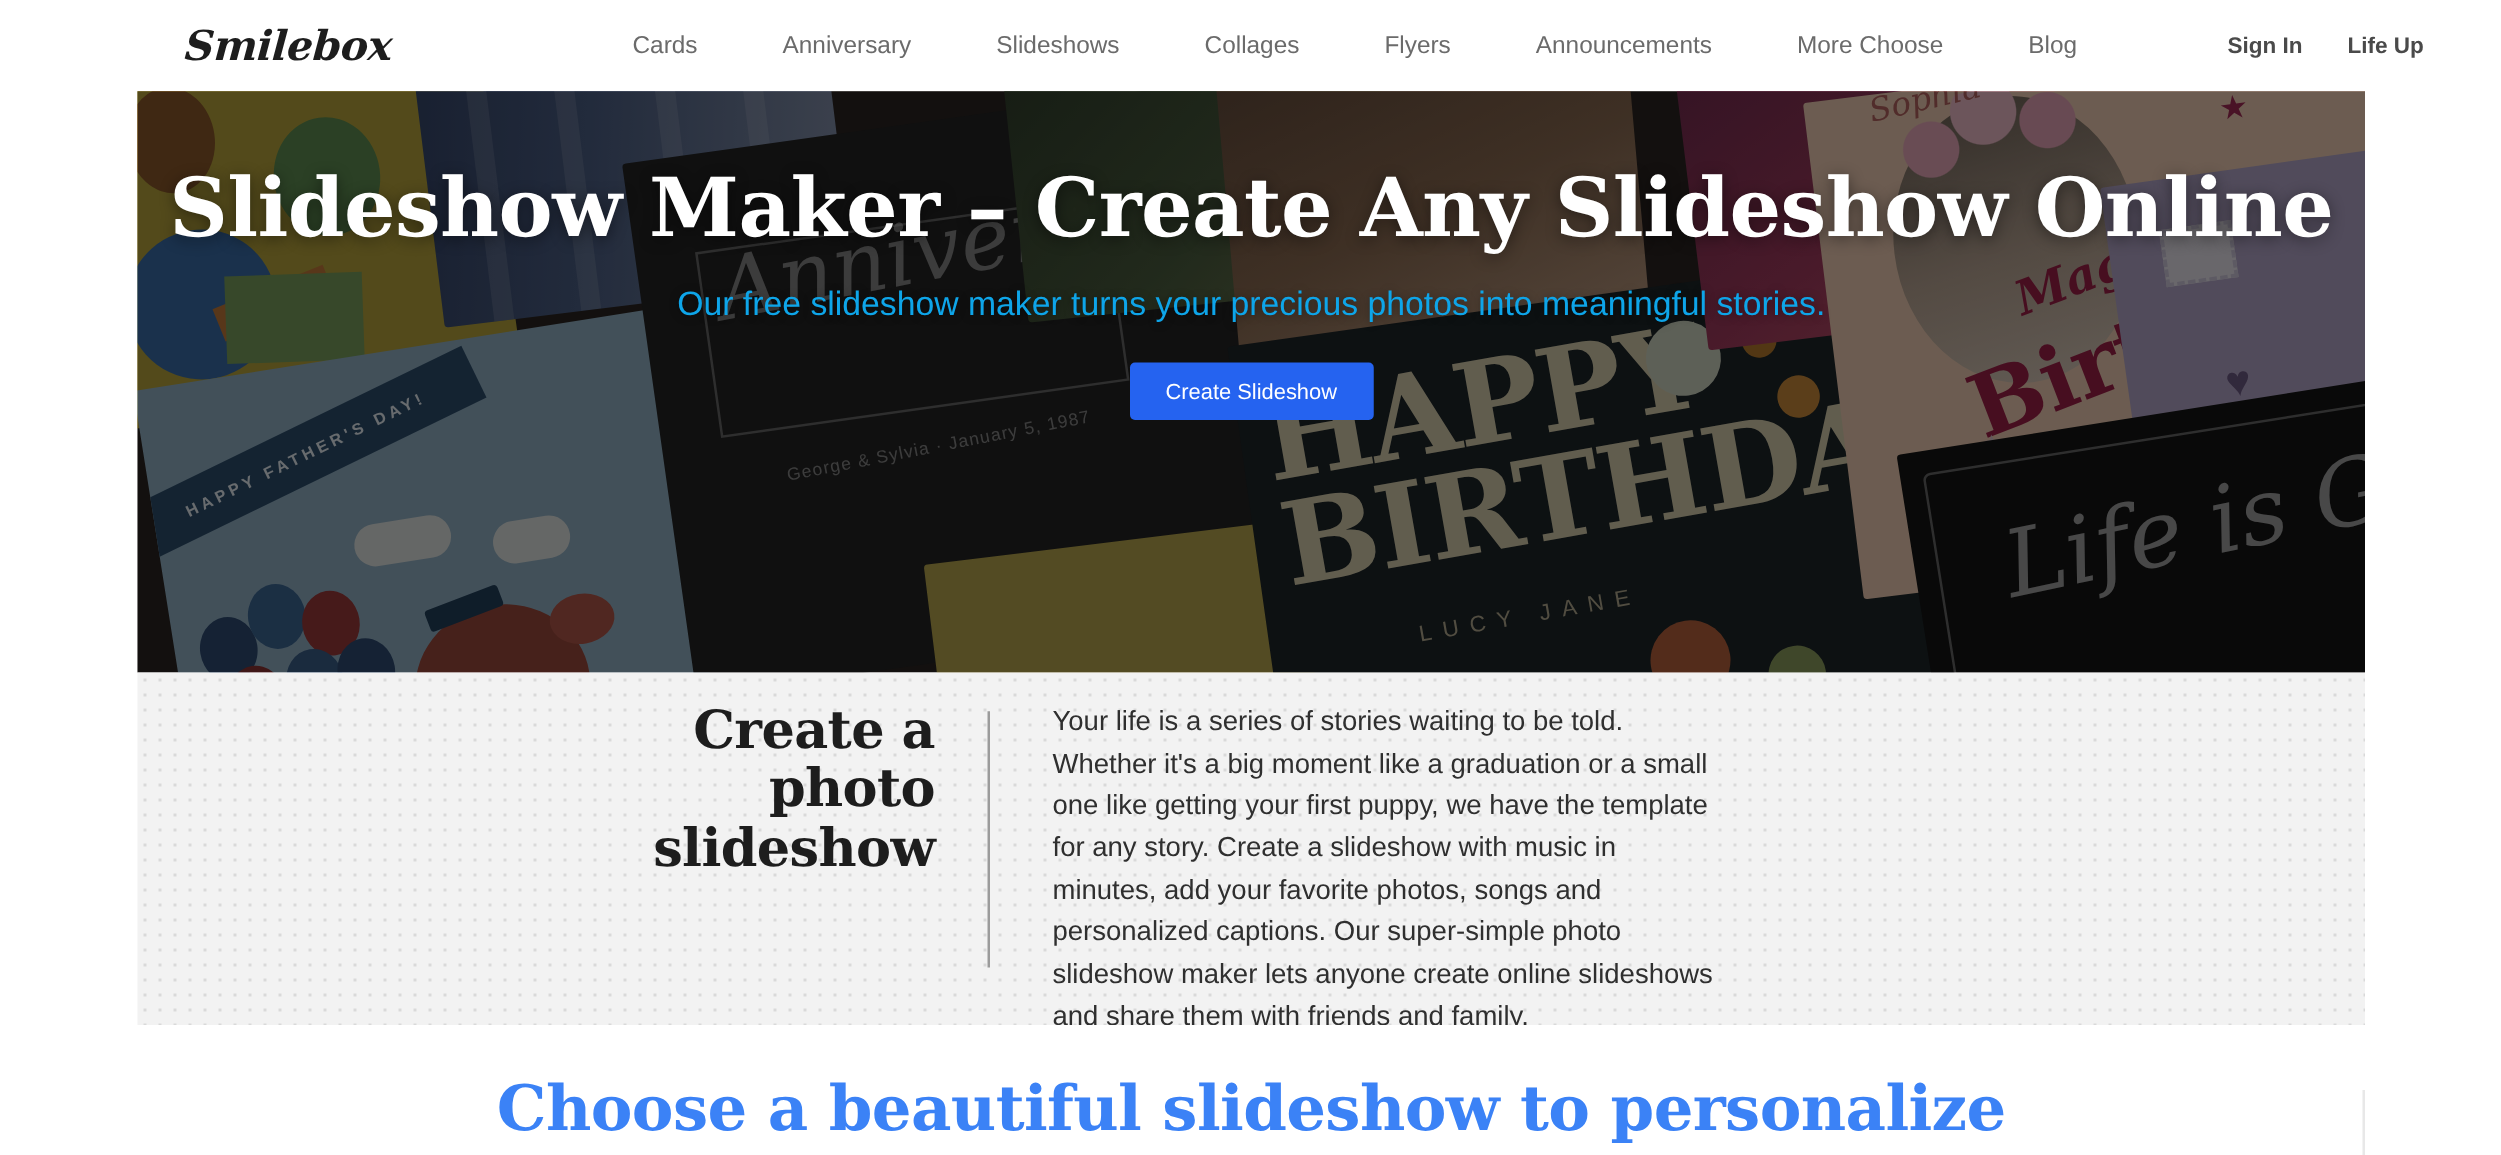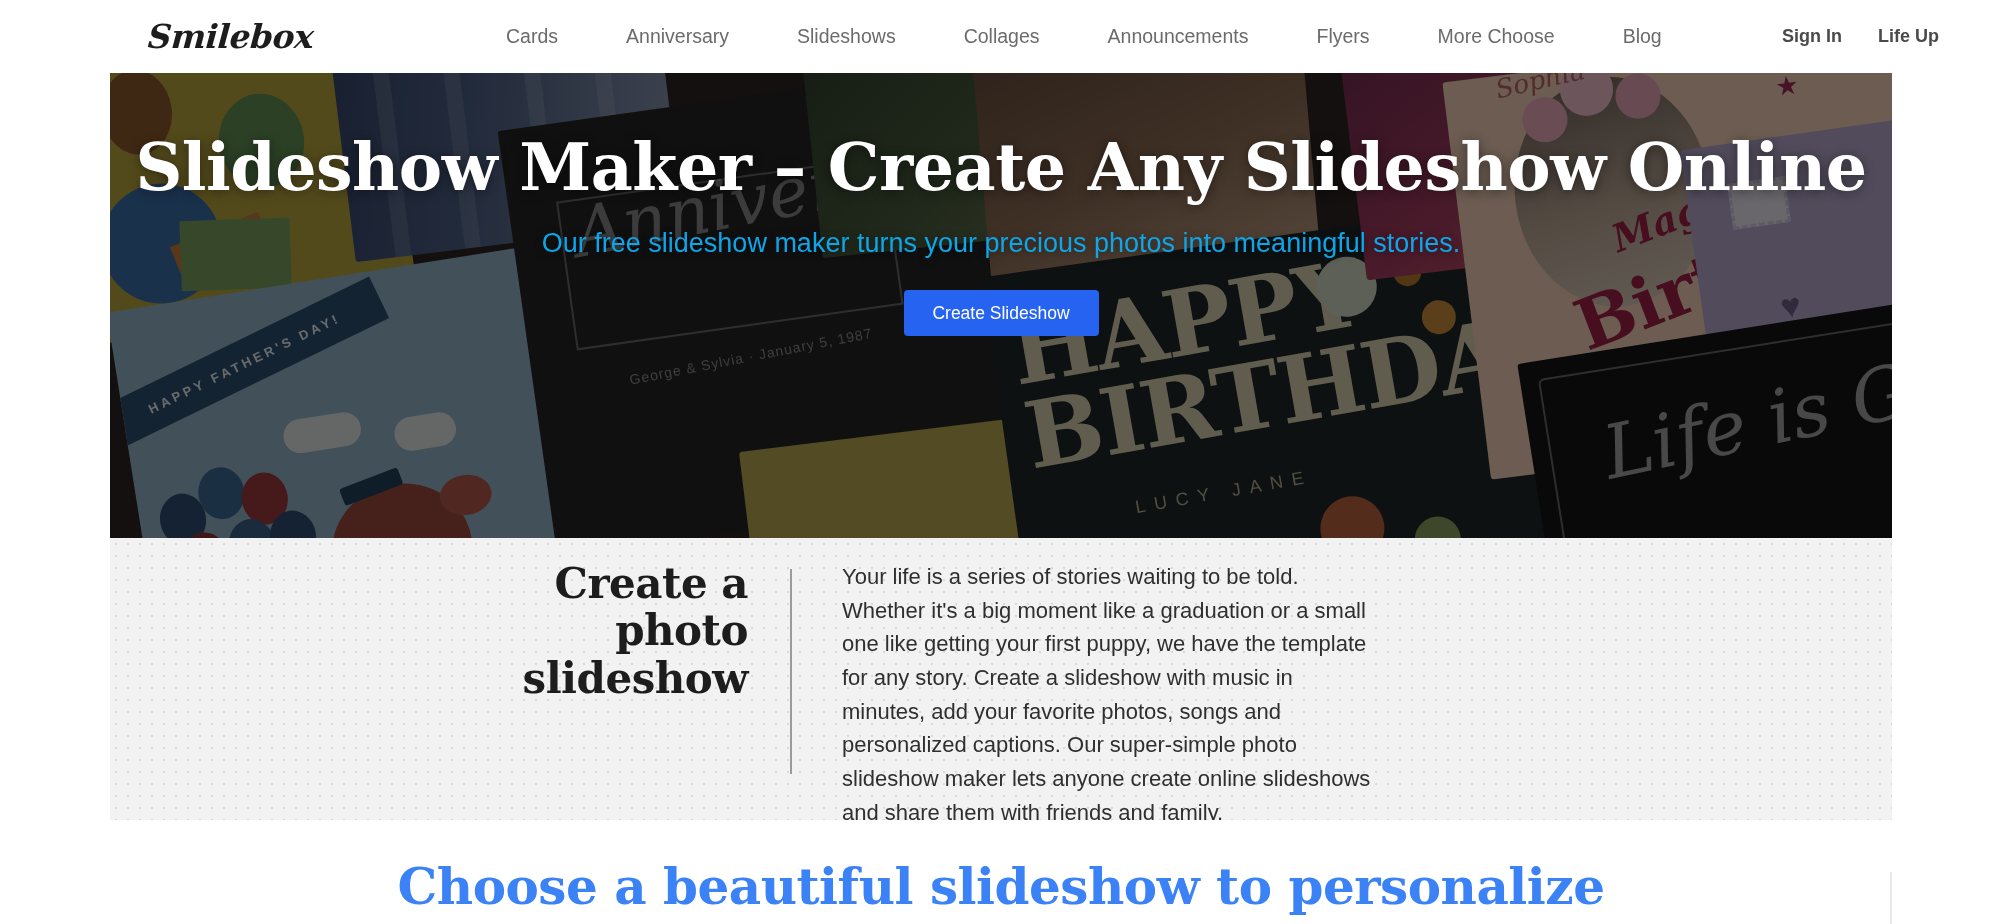--- a/index.html
+++ b/index.html
@@ -516,22 +516,22 @@
 
     <div class="logo">
       <span class="logo-text">Smilebox</span>
     </div>
 
     <nav class="nav-links">
       <a class="nav-link">Cards</a>
       <a class="nav-link">Anniversary</a>
       <a class="nav-link">Slideshows</a>
       <a class="nav-link">Collages</a>
+      <a class="nav-link">Flyers</a>
       <a class="nav-link">Announcements</a>
-      <a class="nav-link">Flyers</a>
       <a class="nav-link">More Choose</a>
       <a class="nav-link">Blog</a>
     </nav>
 
     <div class="nav-auth">
       <a class="auth-link">Sign In</a>
       <a class="auth-link">Life Up</a>
     </div>
 
   </header>

